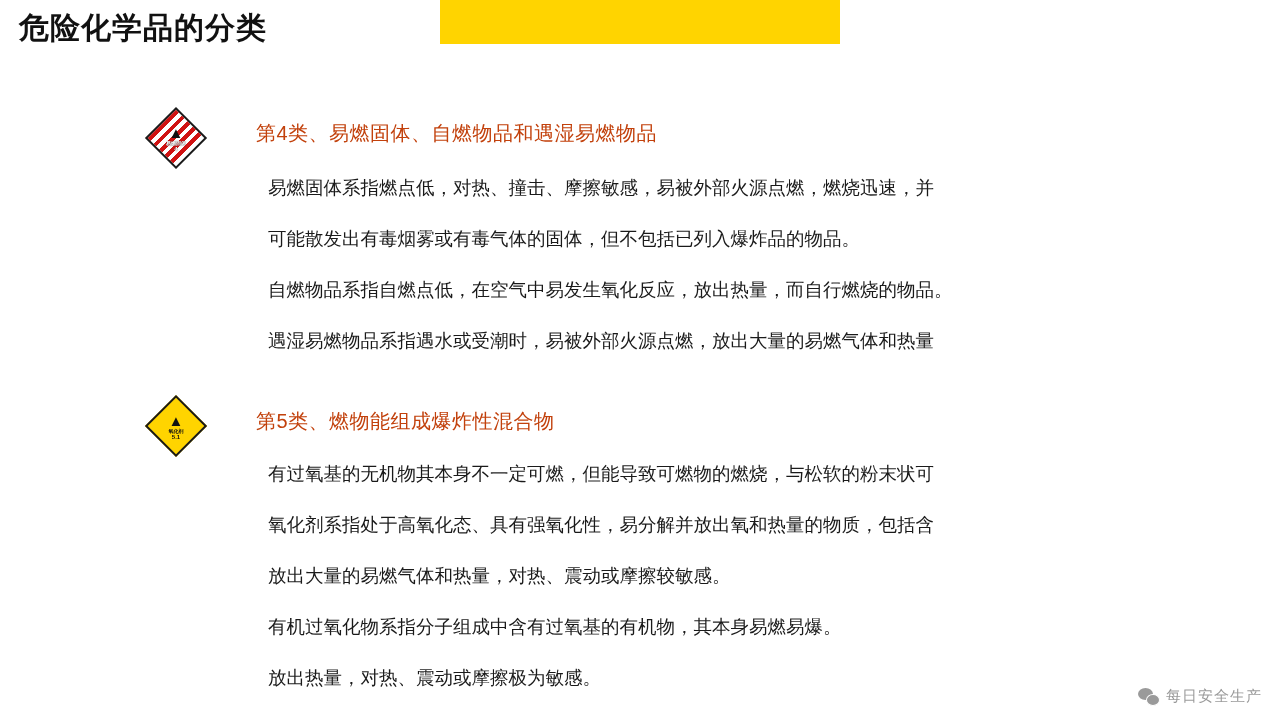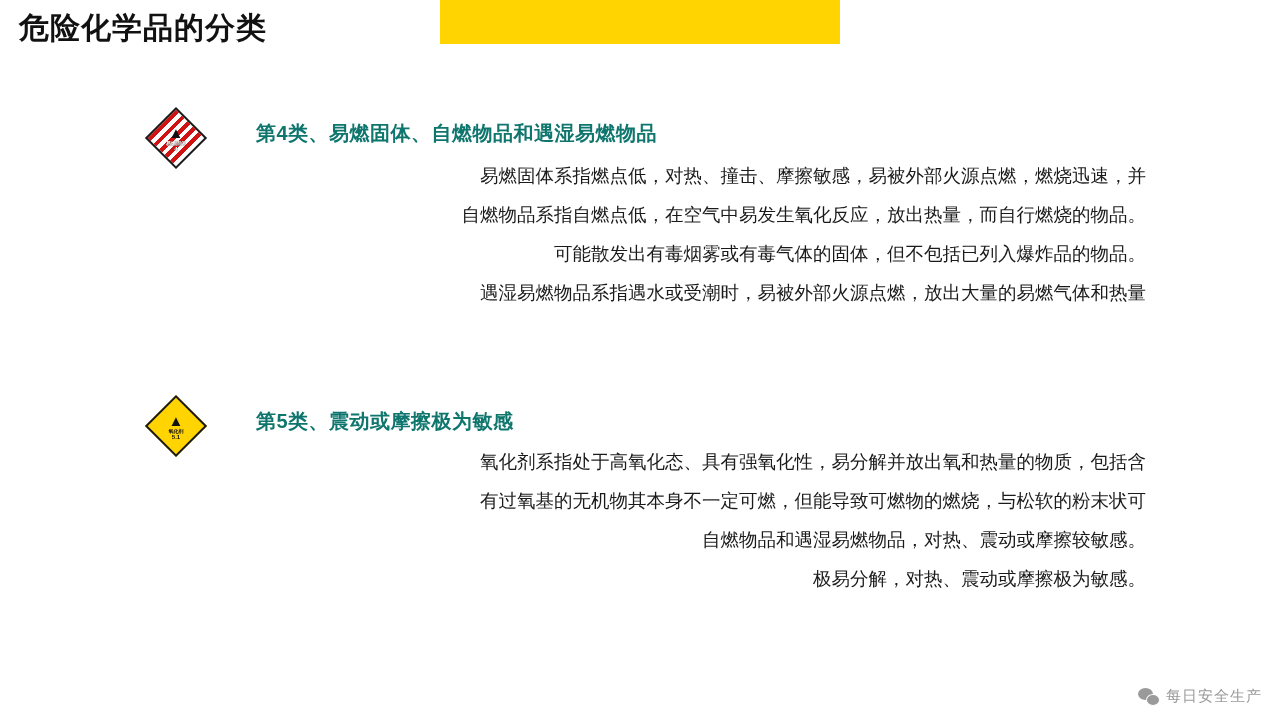--- a/index.html
+++ b/index.html
@@ -115,35 +115,35 @@
     color: #111;
   }
   .badge.cls4 .badge-label,
   .badge.cls4 .badge-num { color: #ffffff; text-shadow: 0 0 1px #000; }
 
   .heading {
     position: absolute;
     left: 256px;
     top: 12px;
     font-size: 20px;
-    font-weight: bold;
-    color: #0f766e;
+    font-weight: normal;
+    color: #c2410c;
     letter-spacing: 0.5px;
   }
   .body-text {
     position: absolute;
     left: 256px;
     width: 890px;
     font-size: 18.5px;
     line-height: 39px;
     color: #1a1a1a;
   }
   #section-4 .body-text { top: 48px; }
   #section-5 .body-text { top: 46px; }
-  .body-text p { margin: 0; text-align: right; }
+  .body-text p { margin: 12px; }
 
   
   .watermark {
     position: absolute;
     right: 18px;
     bottom: 14px;
     display: flex;
     align-items: center;
     gap: 6px;
     color: #9a9a9a;
@@ -184,41 +184,42 @@
     <div class="diamond cls4"></div>
     <div class="badge-inner">
       <div class="flame">▲</div>
       <div class="badge-label">易燃固体</div>
       <div class="badge-num">4</div>
     </div>
   </div>
   <div class="heading">第4类、易燃固体、自燃物品和遇湿易燃物品</div>
   <div class="body-text">
     <p>易燃固体系指燃点低，对热、撞击、摩擦敏感，易被外部火源点燃，燃烧迅速，并</p>
+    <p>可能散发出有毒烟雾或有毒气体的固体，但不包括已列入爆炸品的物品。</p>
     <p>自燃物品系指自燃点低，在空气中易发生氧化反应，放出热量，而自行燃烧的物品。</p>
-    <p>可能散发出有毒烟雾或有毒气体的固体，但不包括已列入爆炸品的物品。</p>
     <p>遇湿易燃物品系指遇水或受潮时，易被外部火源点燃，放出大量的易燃气体和热量</p>
   </div>
 </div>
 
 <div class="section" id="section-5">
   <div class="badge cls5">
     <div class="diamond cls5"></div>
     <div class="badge-inner">
       <div class="flame">▲</div>
       <div class="badge-label">氧化剂</div>
       <div class="badge-num">5.1</div>
     </div>
   </div>
-  <div class="heading">第5类、震动或摩擦极为敏感</div>
+  <div class="heading">第5类、燃物能组成爆炸性混合物</div>
   <div class="body-text">
+    <p>有过氧基的无机物其本身不一定可燃，但能导致可燃物的燃烧，与松软的粉末状可</p>
     <p>氧化剂系指处于高氧化态、具有强氧化性，易分解并放出氧和热量的物质，包括含</p>
-    <p>有过氧基的无机物其本身不一定可燃，但能导致可燃物的燃烧，与松软的粉末状可</p>
-    <p>自燃物品和遇湿易燃物品，对热、震动或摩擦较敏感。</p>
-    <p>极易分解，对热、震动或摩擦极为敏感。</p>
+    <p>放出大量的易燃气体和热量，对热、震动或摩擦较敏感。</p>
+    <p>有机过氧化物系指分子组成中含有过氧基的有机物，其本身易燃易爆。</p>
+    <p>放出热量，对热、震动或摩擦极为敏感。</p>
   </div>
 </div>
 
 <div class="watermark">
   <span class="wechat-icon">
     <span class="b1"></span>
     <span class="b2"></span>
   </span>
   <span class="watermark-text">每日安全生产</span>
 </div>

